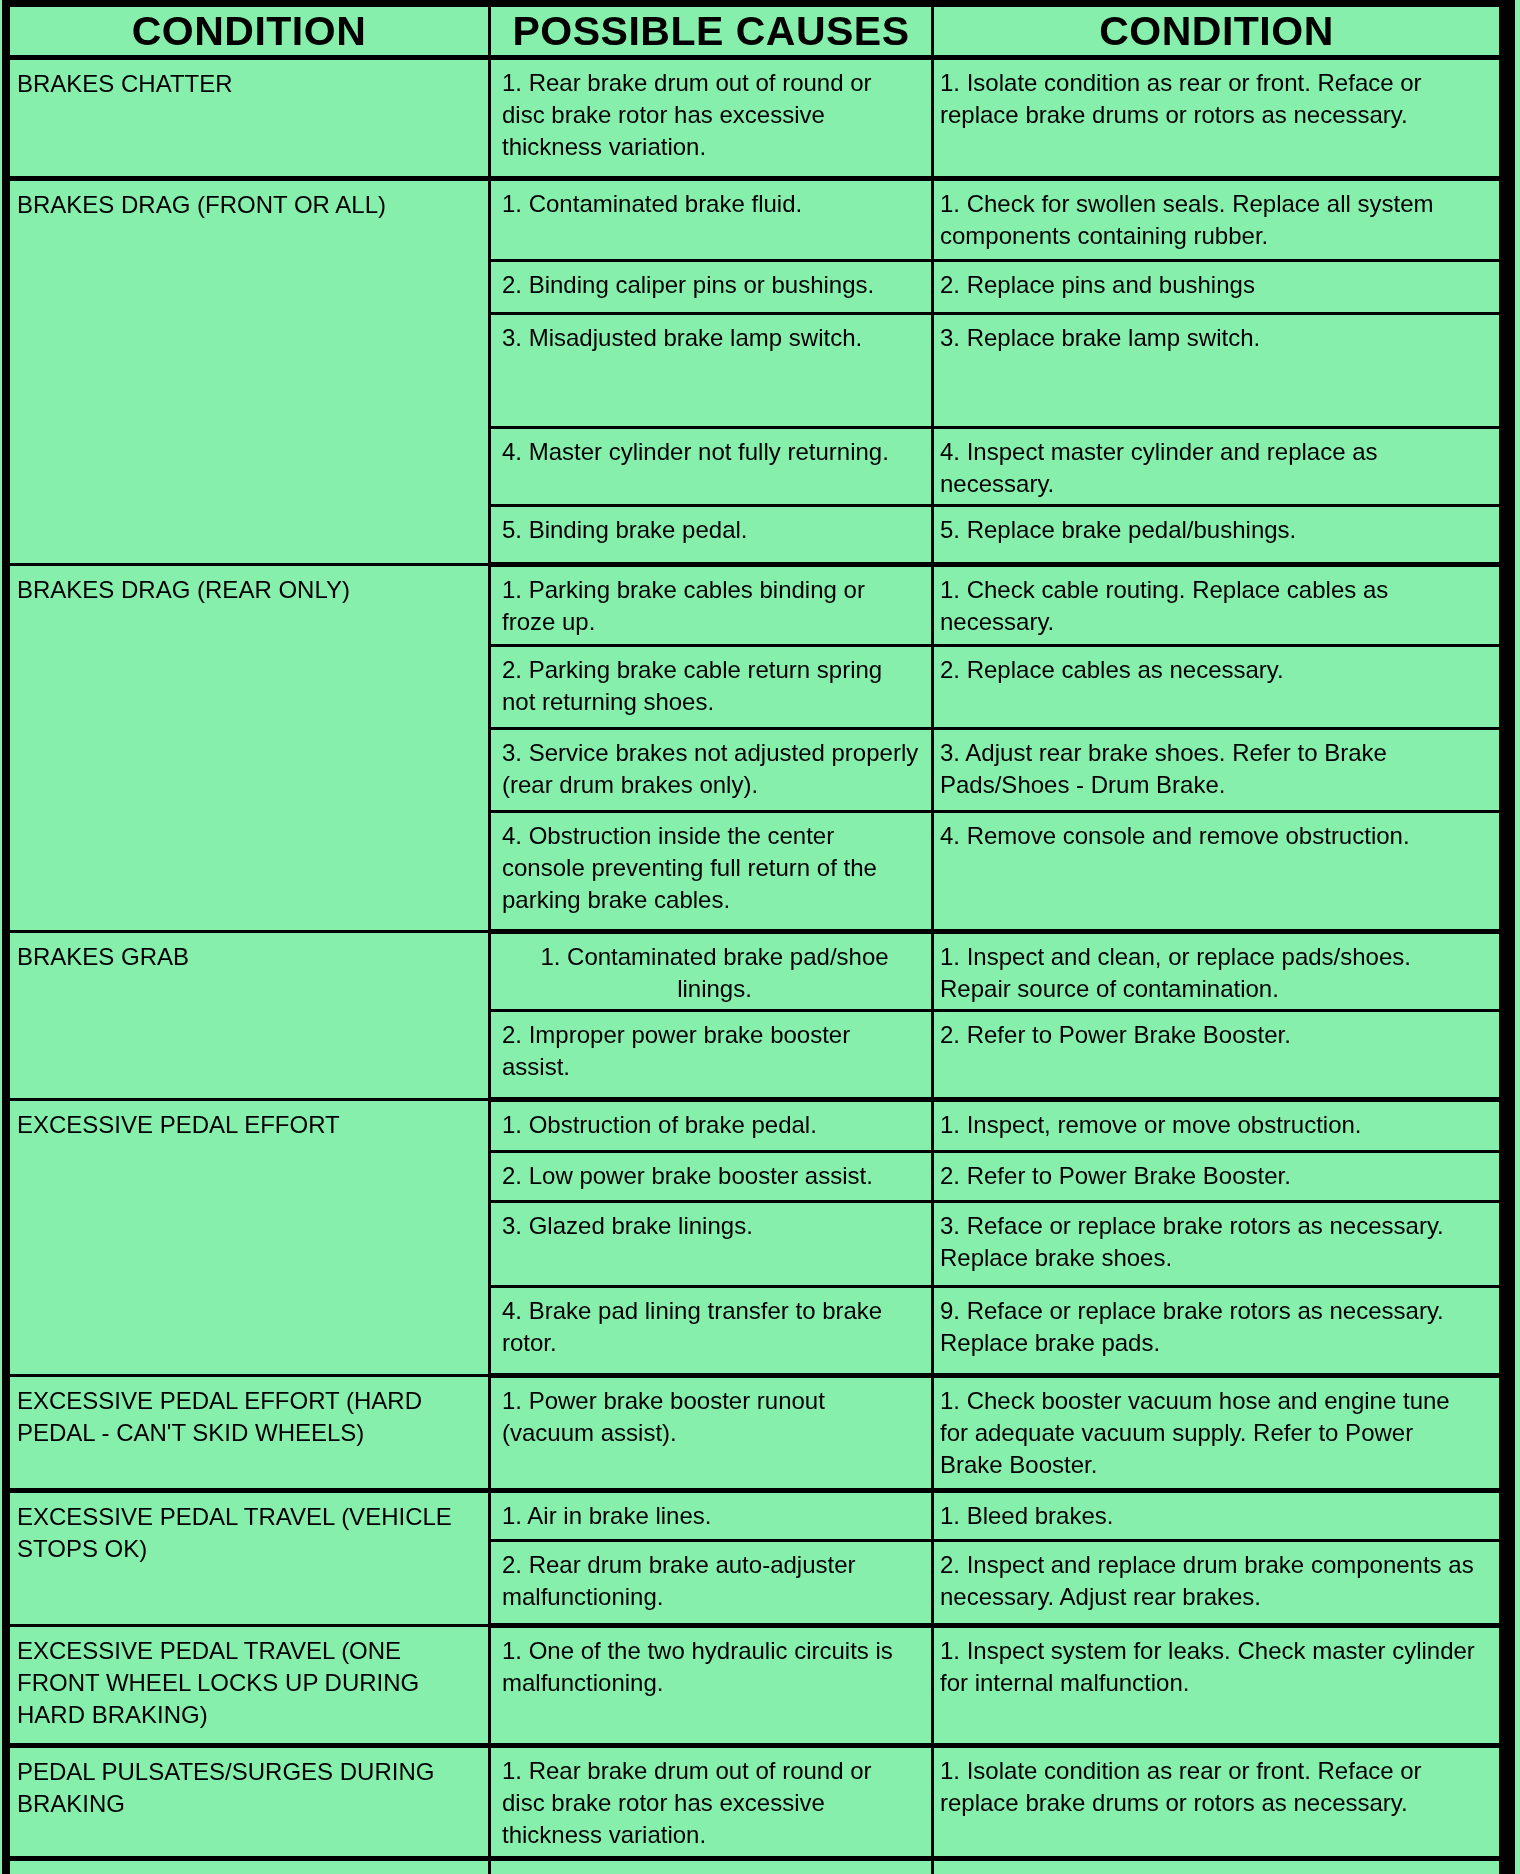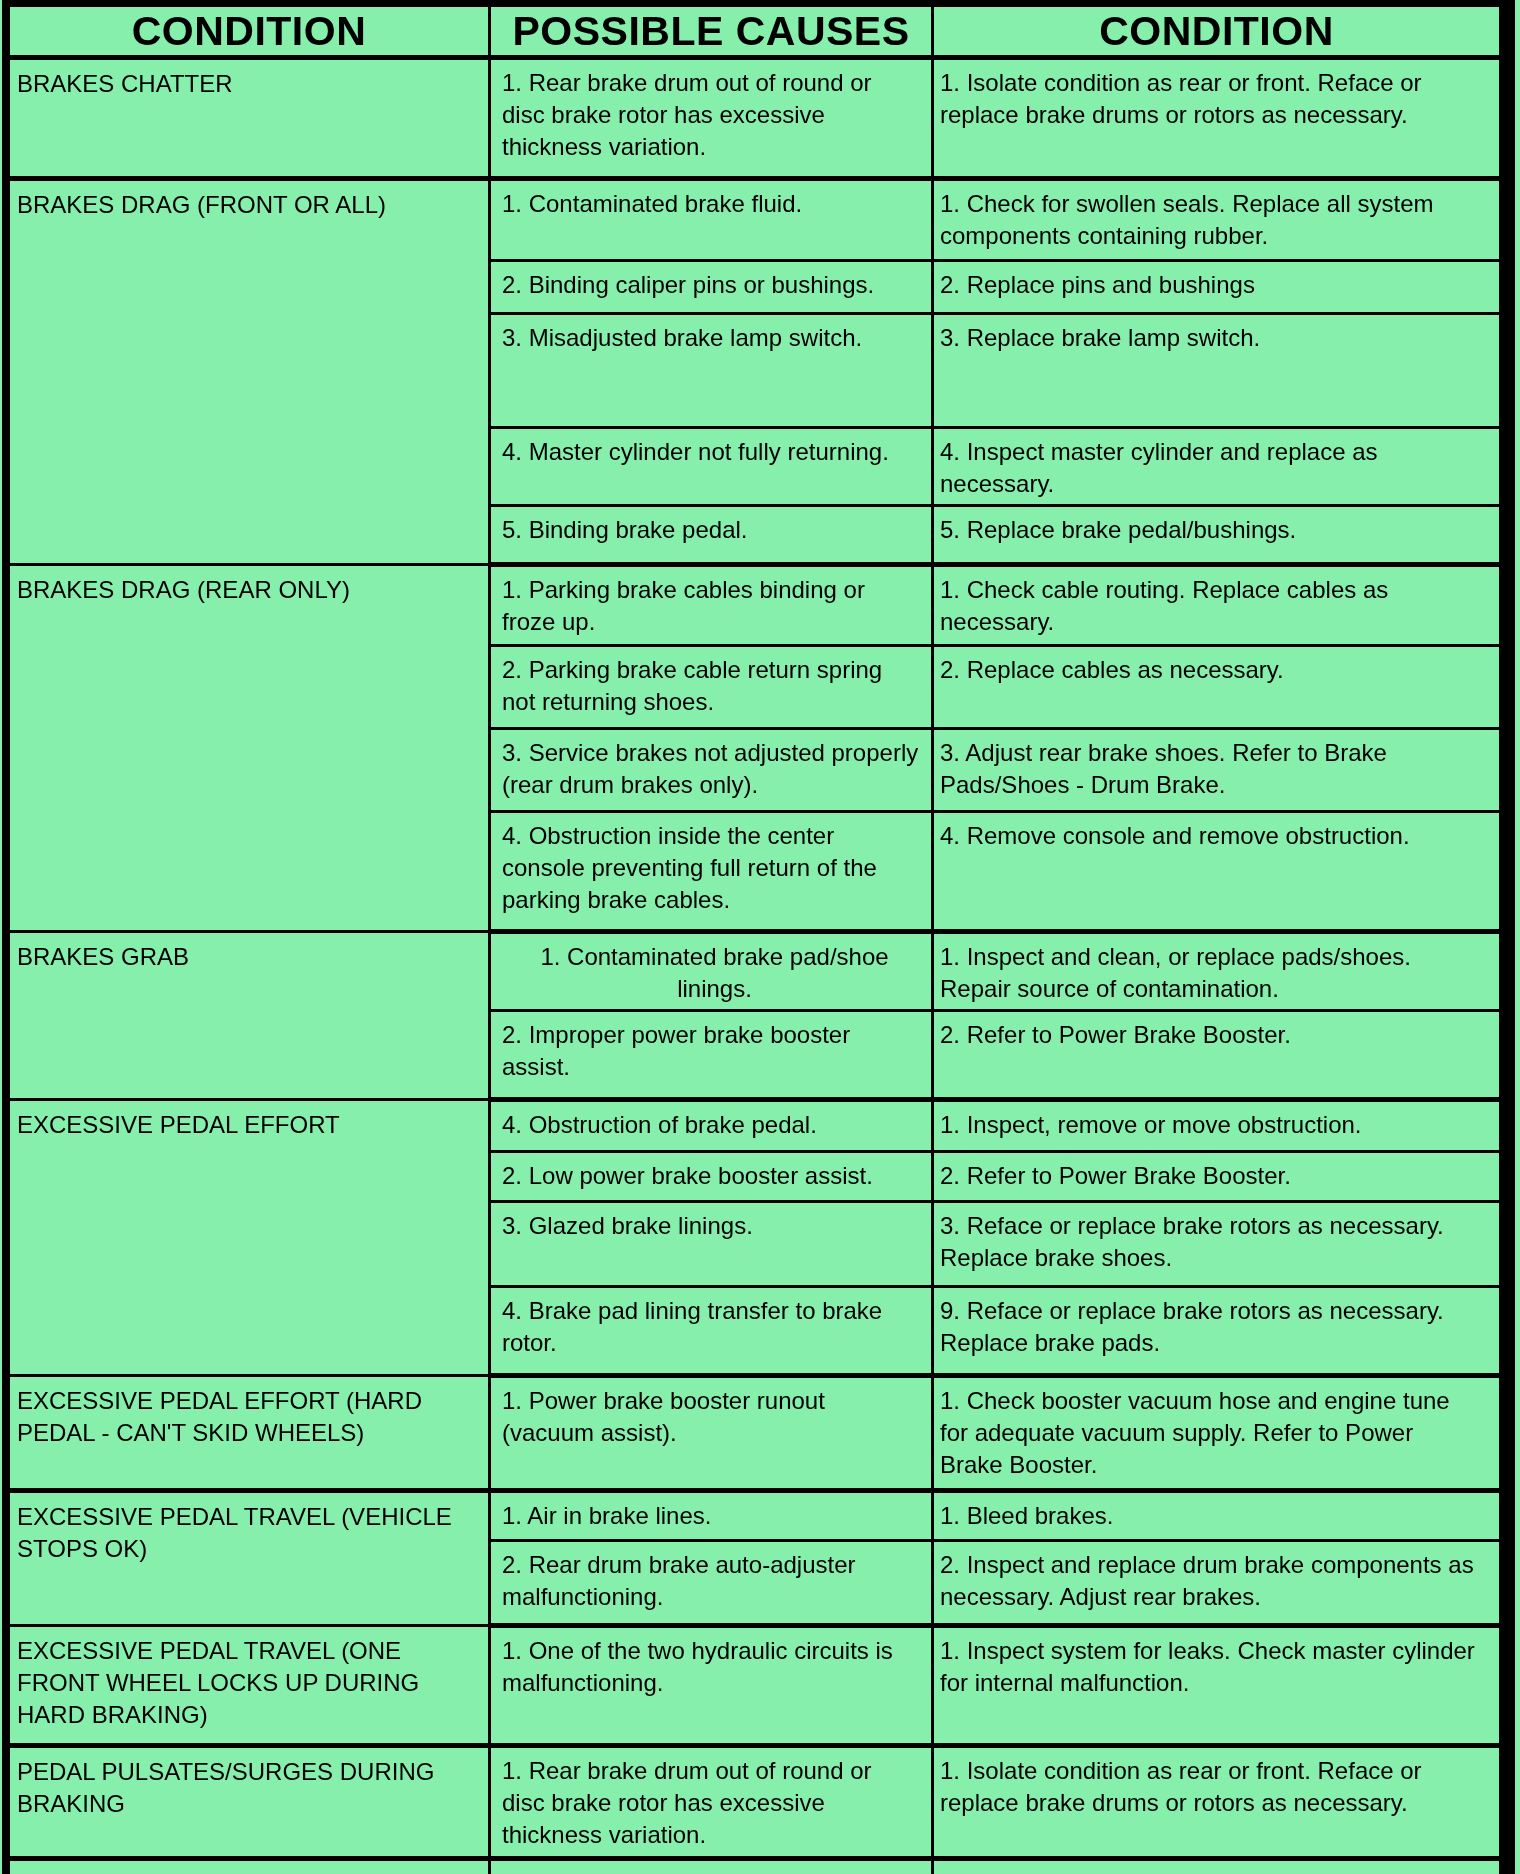--- a/index.html
+++ b/index.html
@@ -146,21 +146,21 @@
             <td class="corr">1. Inspect and clean, or replace pads/shoes.
 Repair source of contamination.</td>
           </tr>
           <tr class="group-end">
             <td class="cause" style="height: 74px;">2. Improper power brake booster
 assist.</td>
             <td class="corr">2. Refer to Power Brake Booster.</td>
           </tr>
           <tr>
             <td class="cond" rowspan="4">EXCESSIVE PEDAL EFFORT</td>
-            <td class="cause" style="height: 37px;">4. Obstruction of brake pedal.</td>
+            <td class="cause" style="height: 37px;">1. Obstruction of brake pedal.</td>
             <td class="corr">1. Inspect, remove or move obstruction.</td>
           </tr>
           <tr>
             <td class="cause" style="height: 36px;">2. Low power brake booster assist.</td>
             <td class="corr">2. Refer to Power Brake Booster.</td>
           </tr>
           <tr>
             <td class="cause" style="height: 71px;">3. Glazed brake linings.</td>
             <td class="corr">3. Reface or replace brake rotors as necessary.
 Replace brake shoes.</td>

